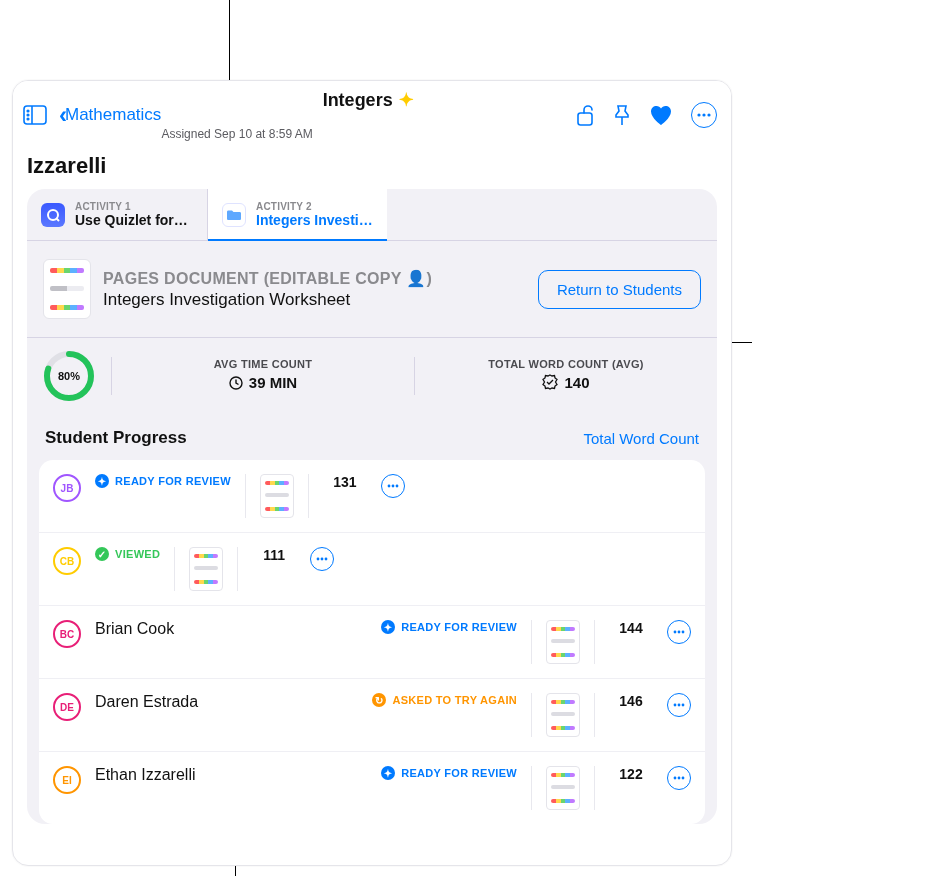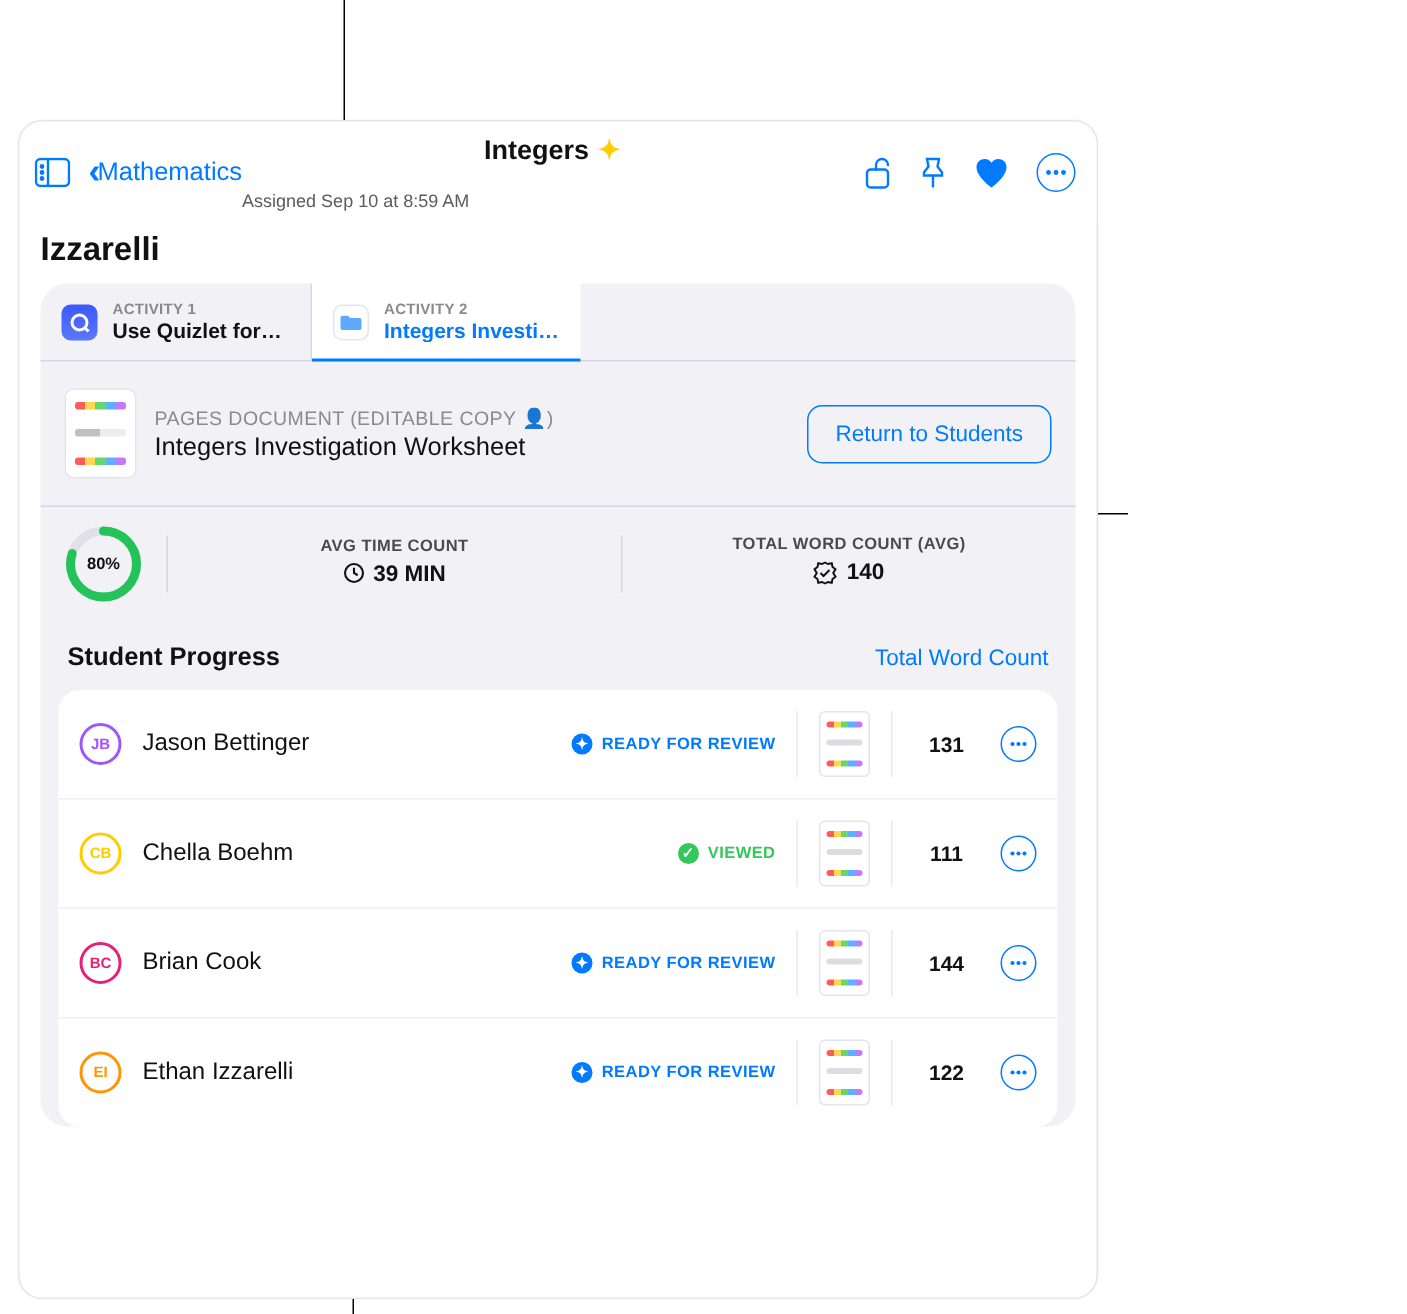--- a/index.html
+++ b/index.html
@@ -62,42 +62,42 @@
   .ic-survey{background:#fff;color:#ff2d90;border:1px solid #f4cfe4}
 
   
   .docrow{display:flex;align-items:center;justify-content:space-between;padding:18px 16px;border-bottom:1px solid var(--border2)}
   .docmeta{display:flex;align-items:center;gap:12px}
   .doc-thumb{width:48px;height:60px;border-radius:6px;background:#fff;border:1px solid #e4e4ea;position:relative;overflow:hidden}
   .doc-thumb::before,.doc-thumb::after{content:"";position:absolute;left:6px;right:6px;height:5px;background:linear-gradient(90deg,#ff5b5b 0 20%,#ffd84d 20% 40%,#69d56e 40% 60%,#5cb0ff 60% 80%,#c07aff 80% 100%);border-radius:2px}
   .doc-thumb::before{top:8px}
   .doc-thumb::after{bottom:8px}
   .doc-thumb .midline{position:absolute;left:6px;right:6px;top:26px;height:5px;background:linear-gradient(90deg,#c0c0c6 0 50%,#ececf1 50% 100%);border-radius:2px}
-  .doc-eyebrow{font-size:13px;font-weight:400;color:var(--muted);letter-spacing:.3px}
+  .doc-eyebrow{font-size:16px;font-weight:700;color:var(--muted);letter-spacing:.3px}
   .doc-title{font-size:17px;font-weight:400;margin-top:2px}
   .btn-outline{border:1.5px solid var(--blue);color:var(--blue);background:transparent;border-radius:10px;padding:10px 18px;font-size:15px;font-weight:500;cursor:pointer}
 
   
   .stats{display:flex;align-items:center;padding:12px 16px 16px 16px;gap:16px}
   .ring{position:relative;width:52px;height:52px}
   .ring svg{transform:rotate(-90deg)}
   .ring-label{position:absolute;inset:0;display:flex;align-items:center;justify-content:center;font-size:11px;font-weight:700}
   .vr{width:1px;align-self:center;height:38px;background:var(--border2)}
   .stat{flex:1;text-align:center}
   .stat .lbl{font-size:11px;font-weight:800;letter-spacing:.3px;color:#4a4a4f}
   .stat .val{font-size:15px;font-weight:800;display:inline-flex;align-items:center;gap:6px;margin-top:4px}
 
   
   .progress-hd{display:flex;align-items:center;justify-content:space-between;padding:10px 18px 12px 18px}
   .progress-hd h3{margin:0;font-size:17px;font-weight:800}
   .link{color:var(--blue);font-size:15px;cursor:pointer}
 
   
   .list{background:var(--card);border-radius:14px;margin:0 12px;overflow:hidden}
-  .row{display:flex;align-items:center;padding:14px 14px;border-bottom:1px solid #efeff4;gap:14px}
+  .row{display:flex;align-items:flex-start;padding:14px 14px;border-bottom:1px solid #efeff4;gap:14px}
   .row:last-child{border-bottom:none}
   .avatar{width:28px;height:28px;border-radius:50%;border:2px solid;display:flex;align-items:center;justify-content:center;font-size:10px;font-weight:800;background:#fff}
   .name{flex:1;font-size:16px;font-weight:500}
   .status{display:inline-flex;align-items:center;gap:6px;font-size:11px;font-weight:800;letter-spacing:.3px}
   .status .dot{width:14px;height:14px;border-radius:50%;display:flex;align-items:center;justify-content:center;font-size:10px}
   .vr2{width:1px;height:44px;background:#e8e8ee}
   .count{width:44px;text-align:center;font-size:14px;font-weight:800}
   .row-more{width:24px;height:24px;border:1.5px solid var(--blue);border-radius:50%;display:flex;align-items:center;justify-content:center;color:var(--blue)}
   .doc-mini{width:34px;height:44px;border-radius:4px;border:1px solid #e4e4ea;background:#fff;position:relative;overflow:hidden}
   .doc-mini::before,.doc-mini::after{content:"";position:absolute;left:4px;right:4px;height:4px;border-radius:2px;background:linear-gradient(90deg,#ff5b5b 0 20%,#ffd84d 20% 40%,#69d56e 40% 60%,#5cb0ff 60% 80%,#c07aff 80% 100%)}
@@ -248,42 +248,40 @@
       </div>
 
       <div class="progress-hd">
         <h3>Student Progress</h3>
         <span class="link">Total Word Count</span>
       </div>
 
       <div class="list" id="student-list">
           <div class="row">
             <div class="avatar" style="border-color:#a056ff;color:#a056ff">JB</div>
-            <div class="name">Jason Bettinger</div>
             <div class="status" style="color:#007aff">
               <span class="dot" style="background:#007aff;color:#fff">✦</span>
               <span>READY FOR REVIEW</span>
             </div>
             <div class="vr2"></div>
             <div class="doc-mini">
               <div class="m"></div>
             </div>
             <div class="vr2"></div>
             <div class="count">131</div>
             <div class="row-more">
               <svg width="12" height="4" viewBox="0 0 12 4" fill="currentColor">
                 <circle cx="2" cy="2" r="1.4"></circle>
                 <circle cx="6" cy="2" r="1.4"></circle>
                 <circle cx="10" cy="2" r="1.4"></circle>
               </svg>
             </div>
           </div>
           <div class="row">
             <div class="avatar" style="border-color:#ffcc00;color:#ffcc00">CB</div>
-            <div class="name">Chella Boehm</div>
             <div class="status" style="color:#34c759">
               <span class="dot" style="background:#34c759;color:#fff">✓</span>
               <span>VIEWED</span>
             </div>
             <div class="vr2"></div>
             <div class="doc-mini">
               <div class="m"></div>
             </div>
             <div class="vr2"></div>
             <div class="count">111</div>
@@ -310,20 +308,41 @@
             <div class="count">144</div>
             <div class="row-more">
               <svg width="12" height="4" viewBox="0 0 12 4" fill="currentColor">
                 <circle cx="2" cy="2" r="1.4"></circle>
                 <circle cx="6" cy="2" r="1.4"></circle>
                 <circle cx="10" cy="2" r="1.4"></circle>
               </svg>
             </div>
           </div>
           <div class="row">
+            <div class="avatar" style="border-color:#e81f77;color:#e81f77">DE</div>
+            <div class="name">Daren Estrada</div>
+            <div class="status" style="color:#ff9500">
+              <span class="dot" style="background:#ff9500;color:#fff">↻</span>
+              <span>ASKED TO TRY AGAIN</span>
+            </div>
+            <div class="vr2"></div>
+            <div class="doc-mini">
+              <div class="m"></div>
+            </div>
+            <div class="vr2"></div>
+            <div class="count">146</div>
+            <div class="row-more">
+              <svg width="12" height="4" viewBox="0 0 12 4" fill="currentColor">
+                <circle cx="2" cy="2" r="1.4"></circle>
+                <circle cx="6" cy="2" r="1.4"></circle>
+                <circle cx="10" cy="2" r="1.4"></circle>
+              </svg>
+            </div>
+          </div>
+          <div class="row">
             <div class="avatar" style="border-color:#ff9500;color:#ff9500">EI</div>
             <div class="name">Ethan Izzarelli</div>
             <div class="status" style="color:#007aff">
               <span class="dot" style="background:#007aff;color:#fff">✦</span>
               <span>READY FOR REVIEW</span>
             </div>
             <div class="vr2"></div>
             <div class="doc-mini">
               <div class="m"></div>
             </div>

